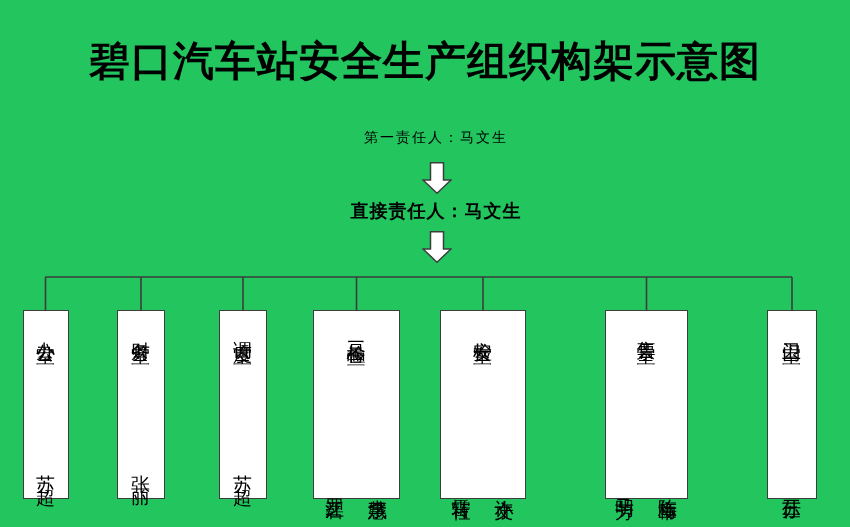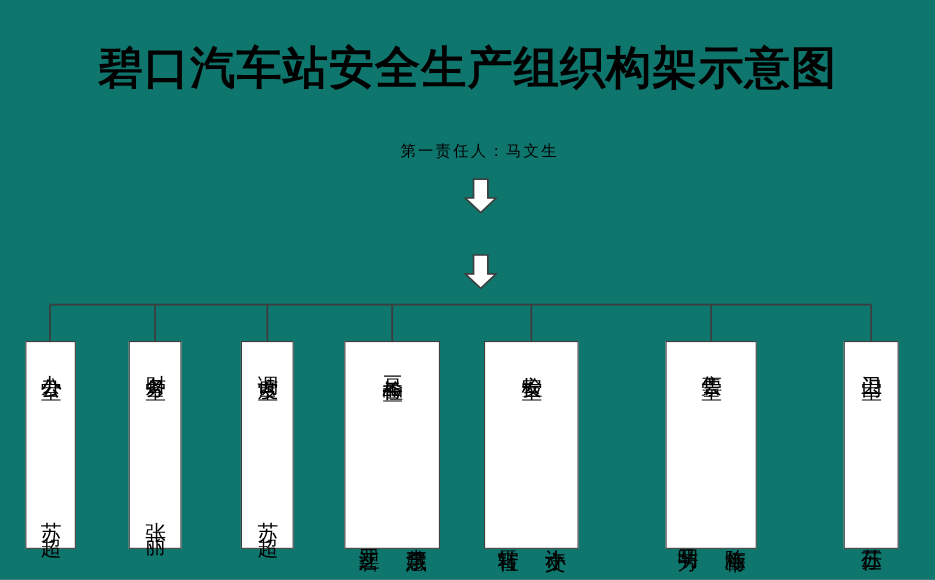--- a/index.html
+++ b/index.html
@@ -1,20 +1,20 @@
 <!DOCTYPE html>
 <html><head>
 <meta charset="utf-8">
 <style>
   html, body { margin: 0; padding: 0; background: #888; }
   .canvas {
     position: relative;
     width: 850px; height: 527px;
     margin: 0 auto;
-    background: #0f766e;
+    background: #22c55e;
     font-family: "Liberation Serif", "DejaVu Serif", serif;
     color: #000000;
     overflow: hidden;
   }
   .page-title {
     position: absolute;
     top: 34px; left: 0; right: 0;
     margin: 0;
     text-align: center;
     font-size: 41px;
@@ -70,20 +70,21 @@
 <div class="canvas">
 
   <h1 class="page-title">碧口汽车站安全生产组织构架示意图</h1>
 
   <div class="level-label level-1">第一责任人：马文生</div>
 
   <svg class="flow-arrow flow-arrow-1" viewBox="0 0 30 32">
     <path d="M 8.5 0.8 H 21.5 V 18 H 29 L 15 31.2 L 1 18 H 8.5 Z" fill="#ffffff" stroke="#3d3d3d" stroke-width="1.5" stroke-linejoin="miter"></path>
   </svg>
 
+  <div class="level-label level-2">直接责任人：马文生</div>
 
   <svg class="flow-arrow flow-arrow-2" viewBox="0 0 30 32">
     <path d="M 8.5 0.8 H 21.5 V 18 H 29 L 15 31.2 L 1 18 H 8.5 Z" fill="#ffffff" stroke="#3d3d3d" stroke-width="1.5" stroke-linejoin="miter"></path>
   </svg>
 
   <svg class="connectors">
     <g stroke="#3d3d3d" stroke-width="1.6" fill="none">
       <line x1="45.5" y1="277" x2="792" y2="277"></line>
       <line x1="45.5" y1="277" x2="45.5" y2="311"></line>
       <line x1="141" y1="277" x2="141" y2="311"></line>

